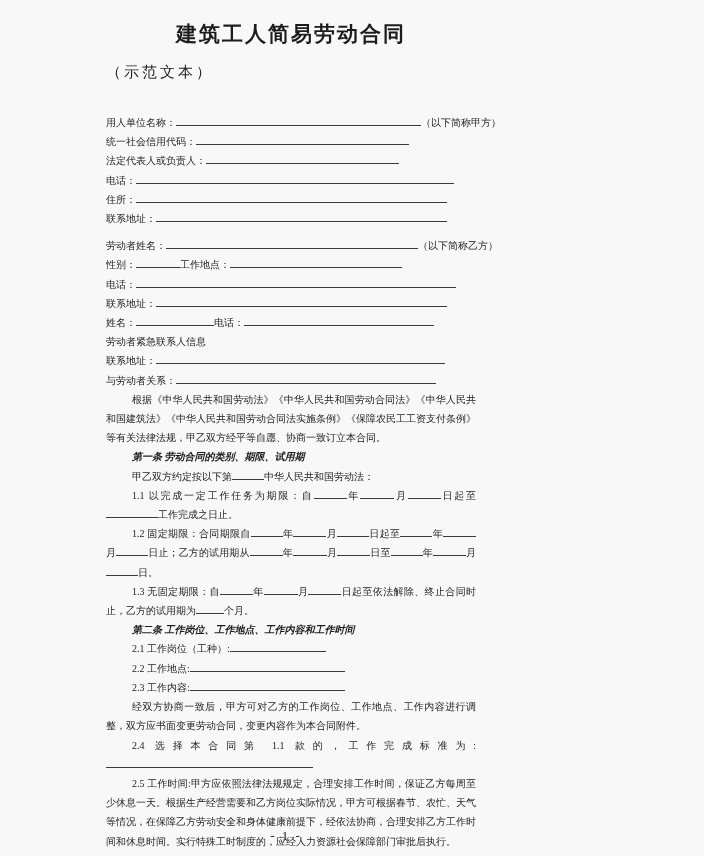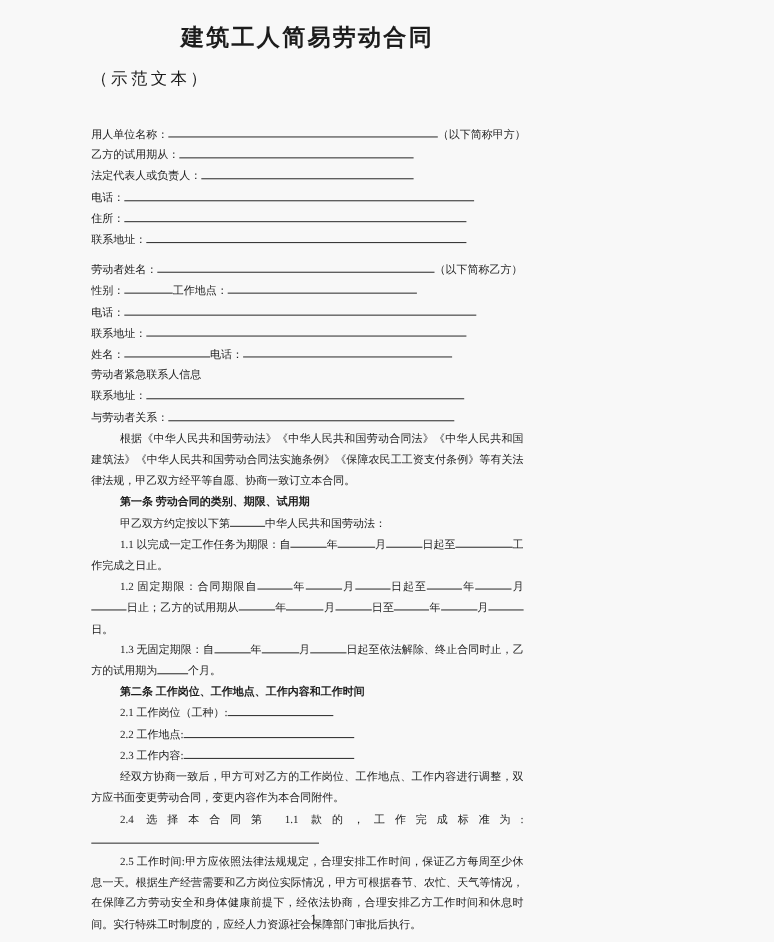--- a/index.html
+++ b/index.html
@@ -6,21 +6,21 @@
   html, body { width: 704px; height: 856px; }
   body {
     background: #f8f8f8;
     color: #1c1c1c;
     font-family: "Liberation Serif", "DejaVu Serif", serif;
   }
   .page {
     position: relative;
     width: 572px;
     height: 856px;
-    padding: 20px 96px 0 83px;
+    padding: 20px 96px 0 106px;
     overflow: hidden;
   }
   .title {
     text-align: center;
     font-size: 21px;
     font-weight: bold;
     letter-spacing: 2px;
     line-height: 28px;
   }
   .subtitle {
@@ -31,21 +31,21 @@
     line-height: 22px;
   }
   .body-text {
     margin-top: 30px;
     font-size: 10px;
     line-height: 19.2px;
   }
   .row { white-space: nowrap; }
   .indent { text-indent: 26px; }
   .para { text-indent: 26px; text-align: justify; }
-  .heading { font-weight: bold; text-indent: 26px; }
+  .heading { font-weight: bold; text-indent: 26px; font-style: italic; }
   .bl {
     display: inline-block;
     height: 12px;
     border-bottom: 1px solid #3a3a3a;
   }
   .party-b-block { margin-top: 8px; }
   .footer {
     position: absolute;
     left: 0;
     bottom: 12px;
@@ -60,21 +60,21 @@
 
 <div class="page">
 
   <h1 class="title">建筑工人简易劳动合同</h1>
   <div class="subtitle">（示范文本）</div>
 
   <div class="body-text">
 
     <section>
       <div class="row"><span>用人单位名称：</span><span class="bl" style="width:245px"></span><span>（以下简称甲方）</span></div>
-      <div class="row"><span>乙方的试用期从：</span><span class="bl" style="width:213px"></span></div>
+      <div class="row"><span>统一社会信用代码：</span><span class="bl" style="width:213px"></span></div>
       <div class="row"><span>法定代表人或负责人：</span><span class="bl" style="width:193px"></span></div>
       <div class="row"><span>电话：</span><span class="bl" style="width:318px"></span></div>
       <div class="row"><span>住所：</span><span class="bl" style="width:311px"></span></div>
       <div class="row"><span>联系地址：</span><span class="bl" style="width:291px"></span></div>
     </section>
 
     <section class="party-b-block">
       <div class="row"><span>劳动者姓名：</span><span class="bl" style="width:252px"></span><span>（以下简称乙方）</span></div>
       <div class="row"><span>性别：</span><span class="bl" style="width:44px"></span><span>工作地点：</span><span class="bl" style="width:172px"></span></div>
       <div class="row"><span>电话：</span><span class="bl" style="width:320px"></span></div>

